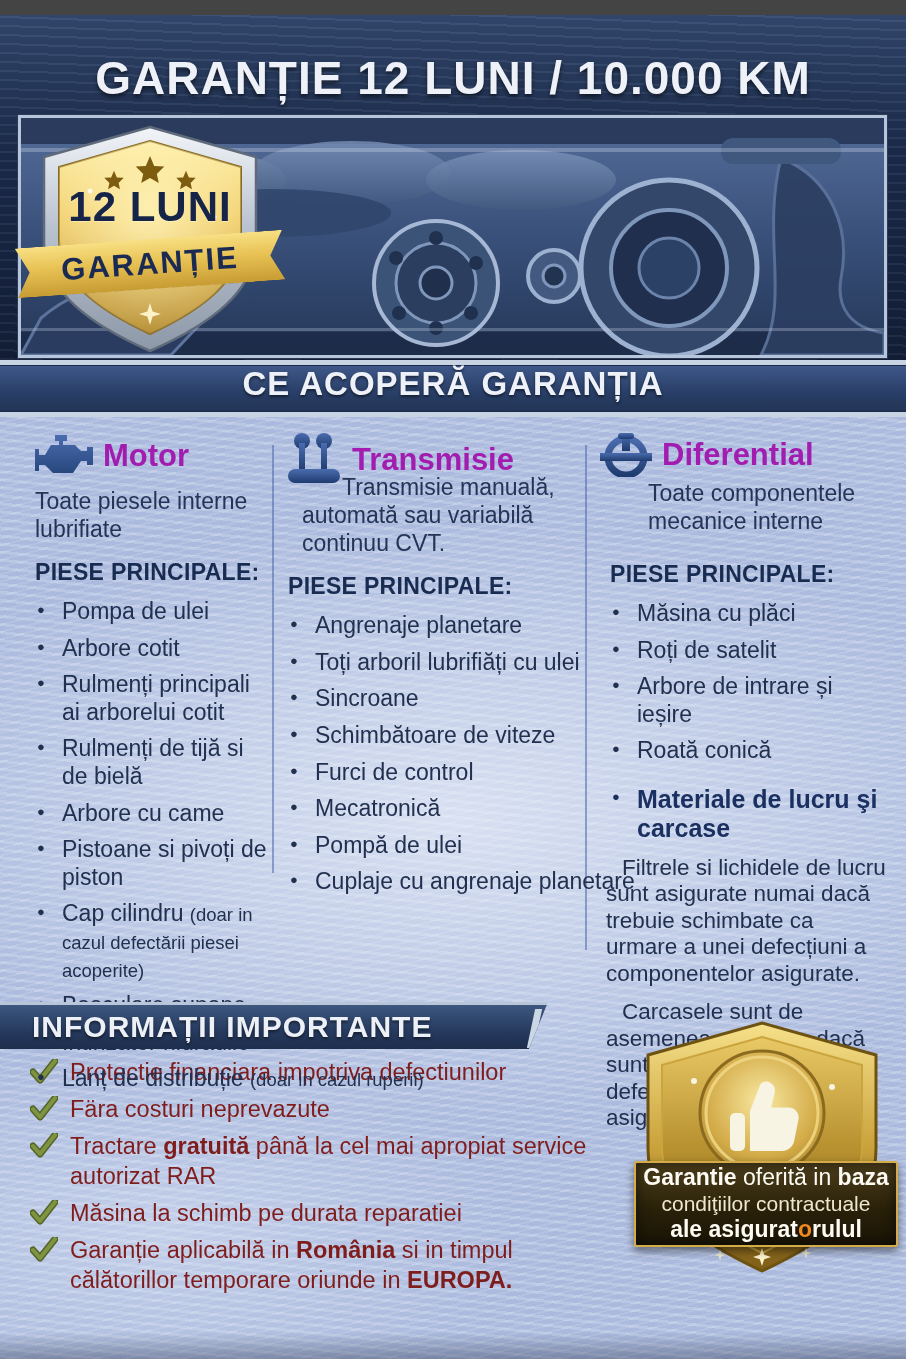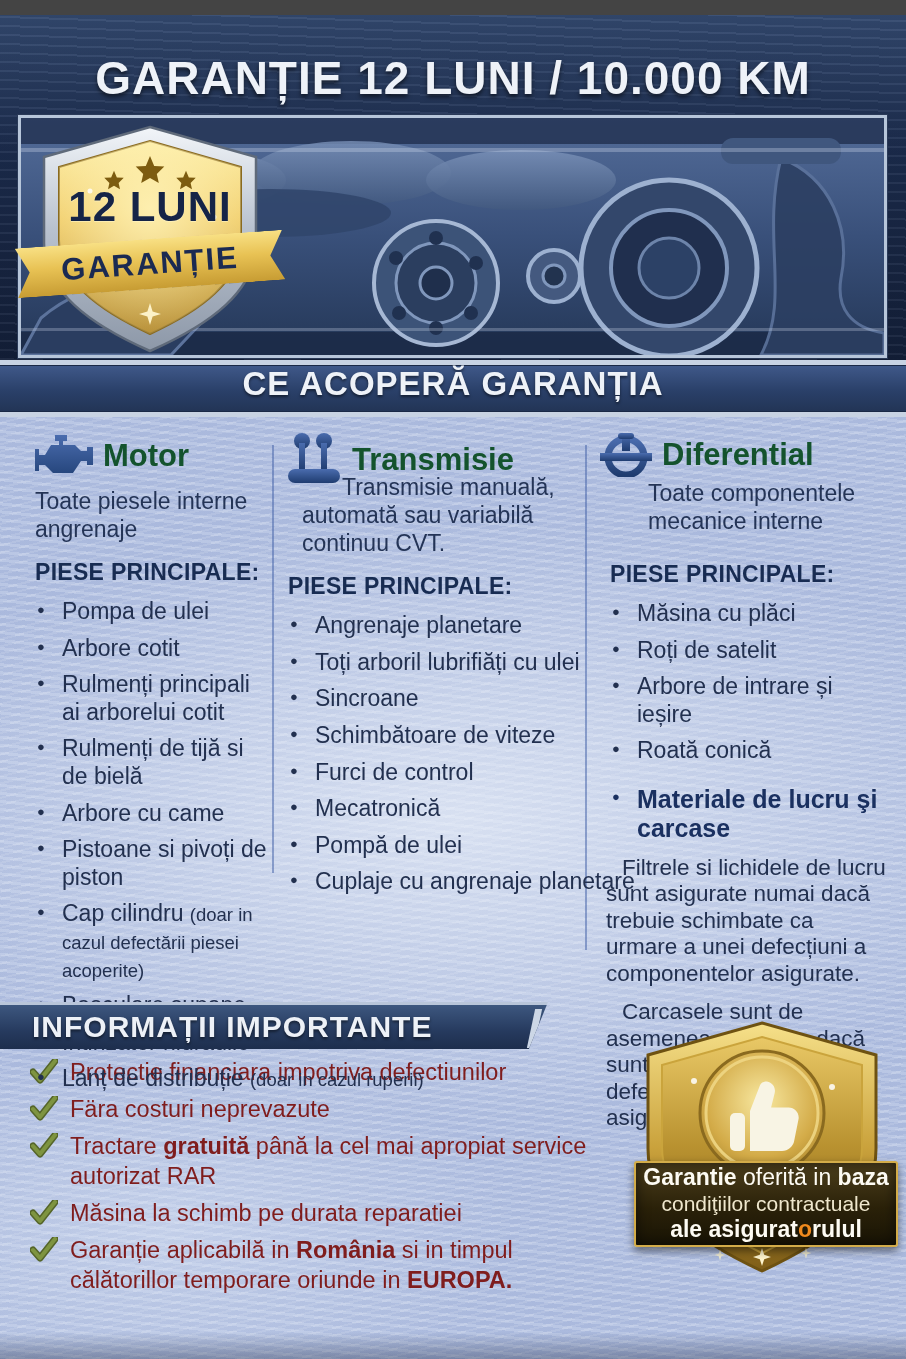--- a/index.html
+++ b/index.html
@@ -61,21 +61,21 @@
   
   .col { position:absolute; top:418px; color:#21304f; }
   .col-1 { left:35px;  width:238px; }
   .col-2 { left:288px; width:292px; }
   .col-3 { left:600px; width:288px; }
   .divider { position:absolute; width:2px; background:rgba(74,104,172,.55); }
   .divider-1 { left:272px; top:430px; height:428px; }
   .divider-2 { left:585px; top:430px; height:505px; }
 
   .col-head { display:flex; align-items:center; gap:10px; }
-  .col-title { font-size:31px; font-weight:800; color:#14532d; }
+  .col-title { font-size:31px; font-weight:800; color:#a21caf; }
   .subtitle { margin-top:8px; font-size:23px; line-height:1.22; color:#243456; }
   .col-2 .subtitle { margin-left:14px; text-indent:40px; margin-top:-14px; }
   .col-3 .subtitle { margin-left:48px; margin-top:2px; }
   .piese { margin-top:16px; font-size:23px; font-weight:800; color:#182c52; letter-spacing:.3px; }
   .col-3 .piese { margin-top:26px; margin-left:10px; }
 
   ul.parts { list-style:none; margin-top:12px; }
   ul.parts li { position:relative; padding-left:27px; margin-bottom:9px;
     font-size:23px; line-height:1.2; color:#22304f; }
   ul.parts li::before { content:"●"; position:absolute; left:2px; top:4px;
@@ -230,21 +230,21 @@
         <defs>
             <linearGradient id="ic1" x1="0" y1="0" x2="0" y2="1">
           <stop offset="0" stop-color="#4a6cae"></stop>
               <stop offset="1" stop-color="#27477e"></stop>
             </linearGradient>
           </defs>
         <path fill="url(#ic1)" d="M20 2 h12 v6 h-4 v4 h12 l6 6 h6 v-4 h6 v18 h-6 v-4 h-6 l-8 12 H18 l-8 -8 H4 v6 H0 V16 h4 v6 h6 l6 -10 h8 v-4 h-4 Z"></path>
       </svg>
       <span class="col-title">Motor</span>
     </div>
-    <div class="subtitle">Toate piesele interne angrenaje</div>
+    <div class="subtitle">Toate piesele interne lubrifiate</div>
     <div class="piese">PIESE PRINCIPALE:</div>
     <ul class="parts">
       <li><span>Pompa de ulei</span></li>
       <li><span>Arbore cotit</span></li>
       <li><span>Rulmenți principali ai arborelui cotit</span></li>
       <li><span>Rulmenți de tijă si de bielă</span></li>
       <li><span>Arbore cu came</span></li>
       <li><span>Pistoane si pivoți de piston</span></li>
       <li><span>Cap cilindru </span><span class="note">(doar in cazul defectării piesei acoperite)</span></li>
       <li><span>Basculare supape</span></li>

